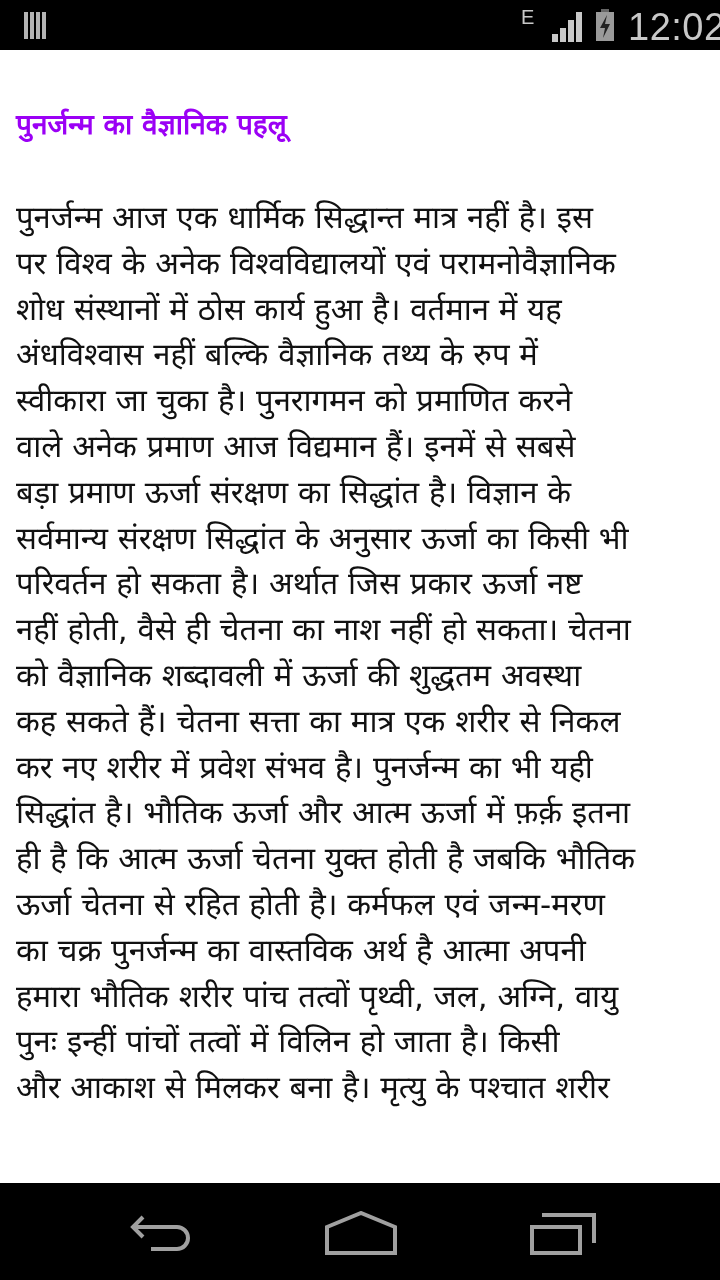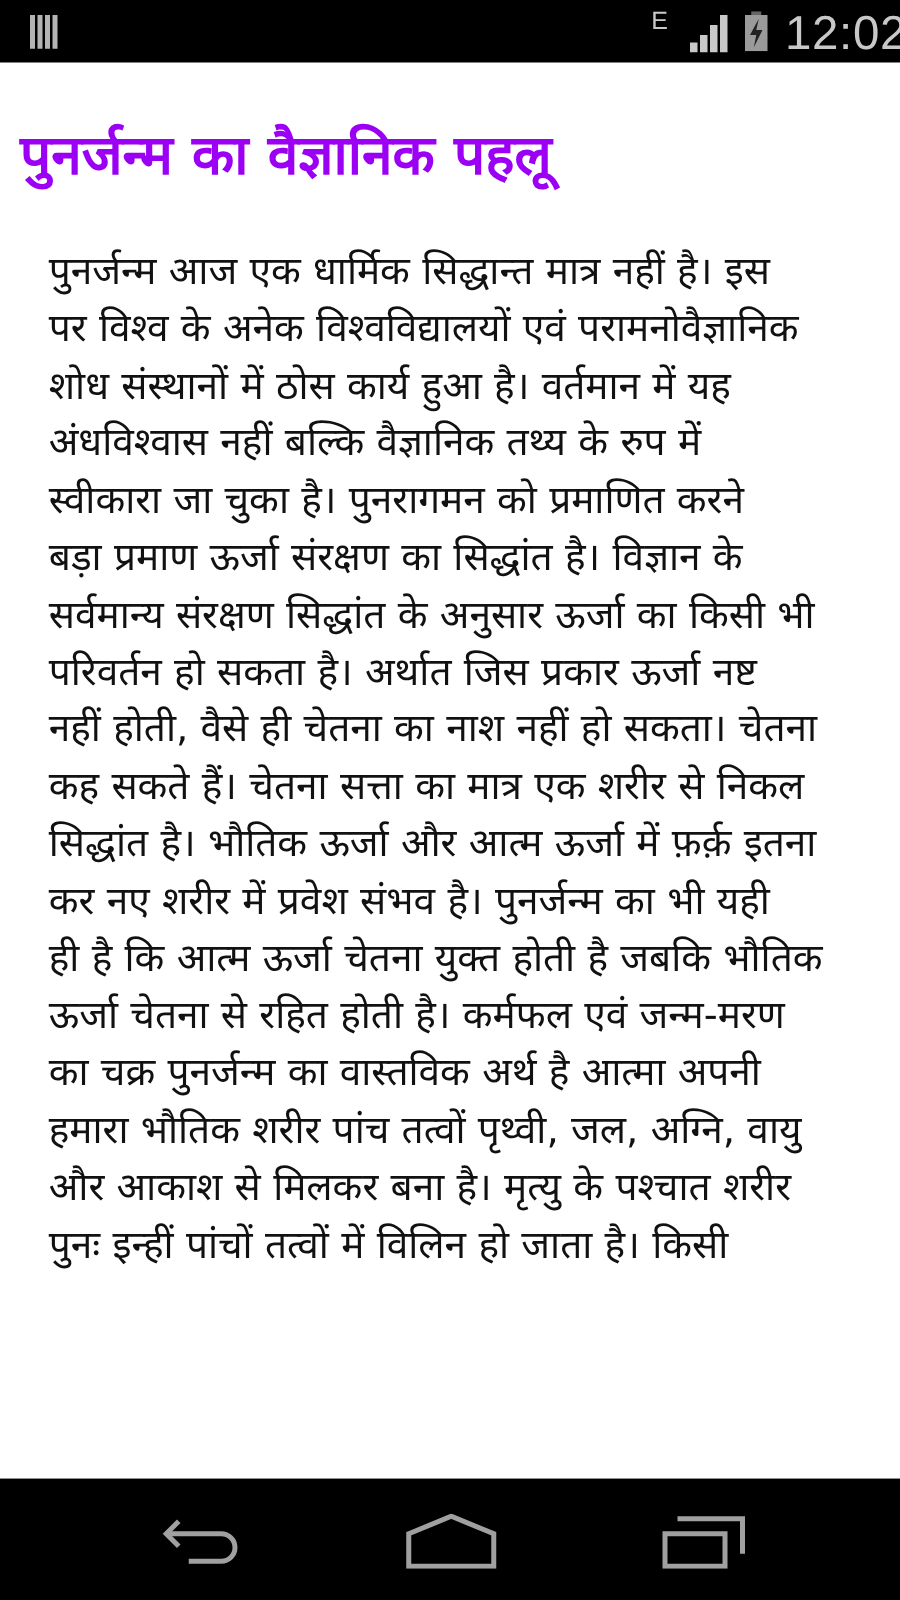--- a/index.html
+++ b/index.html
@@ -23,28 +23,28 @@
   .status-bar .clock {
     position: absolute; left: 628px; top: 6px; font-size: 38px; color: #c8c8c8;
     font-family: "Liberation Sans", sans-serif; letter-spacing: 0.5px;
   }
 
   .content {
     position: absolute; top: 50px; left: 0; width: 720px; height: 1133px;
     background: #fff; overflow: hidden;
   }
   .title {
-    position: absolute; left: 16px; top: 40px; font-size: 44px; font-weight: bold;
+    position: absolute; left: 16px; top: 40px; font-size: 28px; font-weight: bold;
     color: #9b00f5; white-space: nowrap; line-height: 70px;
   }
   .body-text {
     position: absolute; left: 16px; top: 145px; width: 700px;
   }
   .body-text .line {
-    display: block; font-size: 31px; line-height: 45.8px; color: #111; white-space: nowrap; margin-left: 23px;
+    display: block; font-size: 31px; line-height: 45.8px; color: #111; white-space: nowrap;
   }
 
   .nav-bar {
     position: absolute; left: 0; top: 1183px; width: 720px; height: 97px; background: #000;
   }
   .nav-btn { position: absolute; top: 20px; width: 90px; height: 60px; display: flex; align-items: center; justify-content: center; }
   .nav-back { left: 115px; }
   .nav-home { left: 316px; }
   .nav-recents { left: 518px; }
 </style>
@@ -74,33 +74,35 @@
 </div>
 
 <div class="content">
   <h1 class="title">पुनर्जन्म का वैज्ञानिक पहलू</h1>
   <div class="body-text">
     <span class="line">पुनर्जन्म आज एक धार्मिक सिद्धान्त मात्र नहीं है। इस</span>
     <span class="line">पर विश्व के अनेक विश्वविद्यालयों एवं परामनोवैज्ञानिक</span>
     <span class="line">शोध संस्थानों में ठोस कार्य हुआ है। वर्तमान में यह</span>
     <span class="line">अंधविश्वास नहीं बल्कि वैज्ञानिक तथ्य के रुप में</span>
     <span class="line">स्वीकारा जा चुका है। पुनरागमन को प्रमाणित करने</span>
+    <span class="line">वाले अनेक प्रमाण आज विद्यमान हैं। इनमें से सबसे</span>
     <span class="line">बड़ा प्रमाण ऊर्जा संरक्षण का सिद्धांत है। विज्ञान के</span>
     <span class="line">सर्वमान्य संरक्षण सिद्धांत के अनुसार ऊर्जा का किसी भी</span>
     <span class="line">परिवर्तन हो सकता है। अर्थात जिस प्रकार ऊर्जा नष्ट</span>
     <span class="line">नहीं होती, वैसे ही चेतना का नाश नहीं हो सकता। चेतना</span>
+    <span class="line">को वैज्ञानिक शब्दावली में ऊर्जा की शुद्धतम अवस्था</span>
     <span class="line">कह सकते हैं। चेतना सत्ता का मात्र एक शरीर से निकल</span>
+    <span class="line">कर नए शरीर में प्रवेश संभव है। पुनर्जन्म का भी यही</span>
     <span class="line">सिद्धांत है। भौतिक ऊर्जा और आत्म ऊर्जा में फ़र्क़ इतना</span>
-    <span class="line">कर नए शरीर में प्रवेश संभव है। पुनर्जन्म का भी यही</span>
     <span class="line">ही है कि आत्म ऊर्जा चेतना युक्त होती है जबकि भौतिक</span>
     <span class="line">ऊर्जा चेतना से रहित होती है। कर्मफल एवं जन्म-मरण</span>
     <span class="line">का चक्र पुनर्जन्म का वास्तविक अर्थ है आत्मा अपनी</span>
     <span class="line">हमारा भौतिक शरीर पांच तत्वों पृथ्वी, जल, अग्नि, वायु</span>
+    <span class="line">पुनः इन्हीं पांचों तत्वों में विलिन हो जाता है। किसी</span>
     <span class="line">और आकाश से मिलकर बना है। मृत्यु के पश्चात शरीर</span>
-    <span class="line">पुनः इन्हीं पांचों तत्वों में विलिन हो जाता है। किसी</span>
   </div>
 </div>
 
 <div class="nav-bar">
   <div class="nav-btn nav-back">
     <svg width="70" height="40" viewBox="0 0 70 40">
       <polyline points="18,4 8,14 18,24" fill="none" stroke="#a0a0a0" stroke-width="4"></polyline>
       <path d="M8,14 H52 A11,11 0 0 1 52,36 H26" fill="none" stroke="#a0a0a0" stroke-width="4"></path>
     </svg>
   </div>

